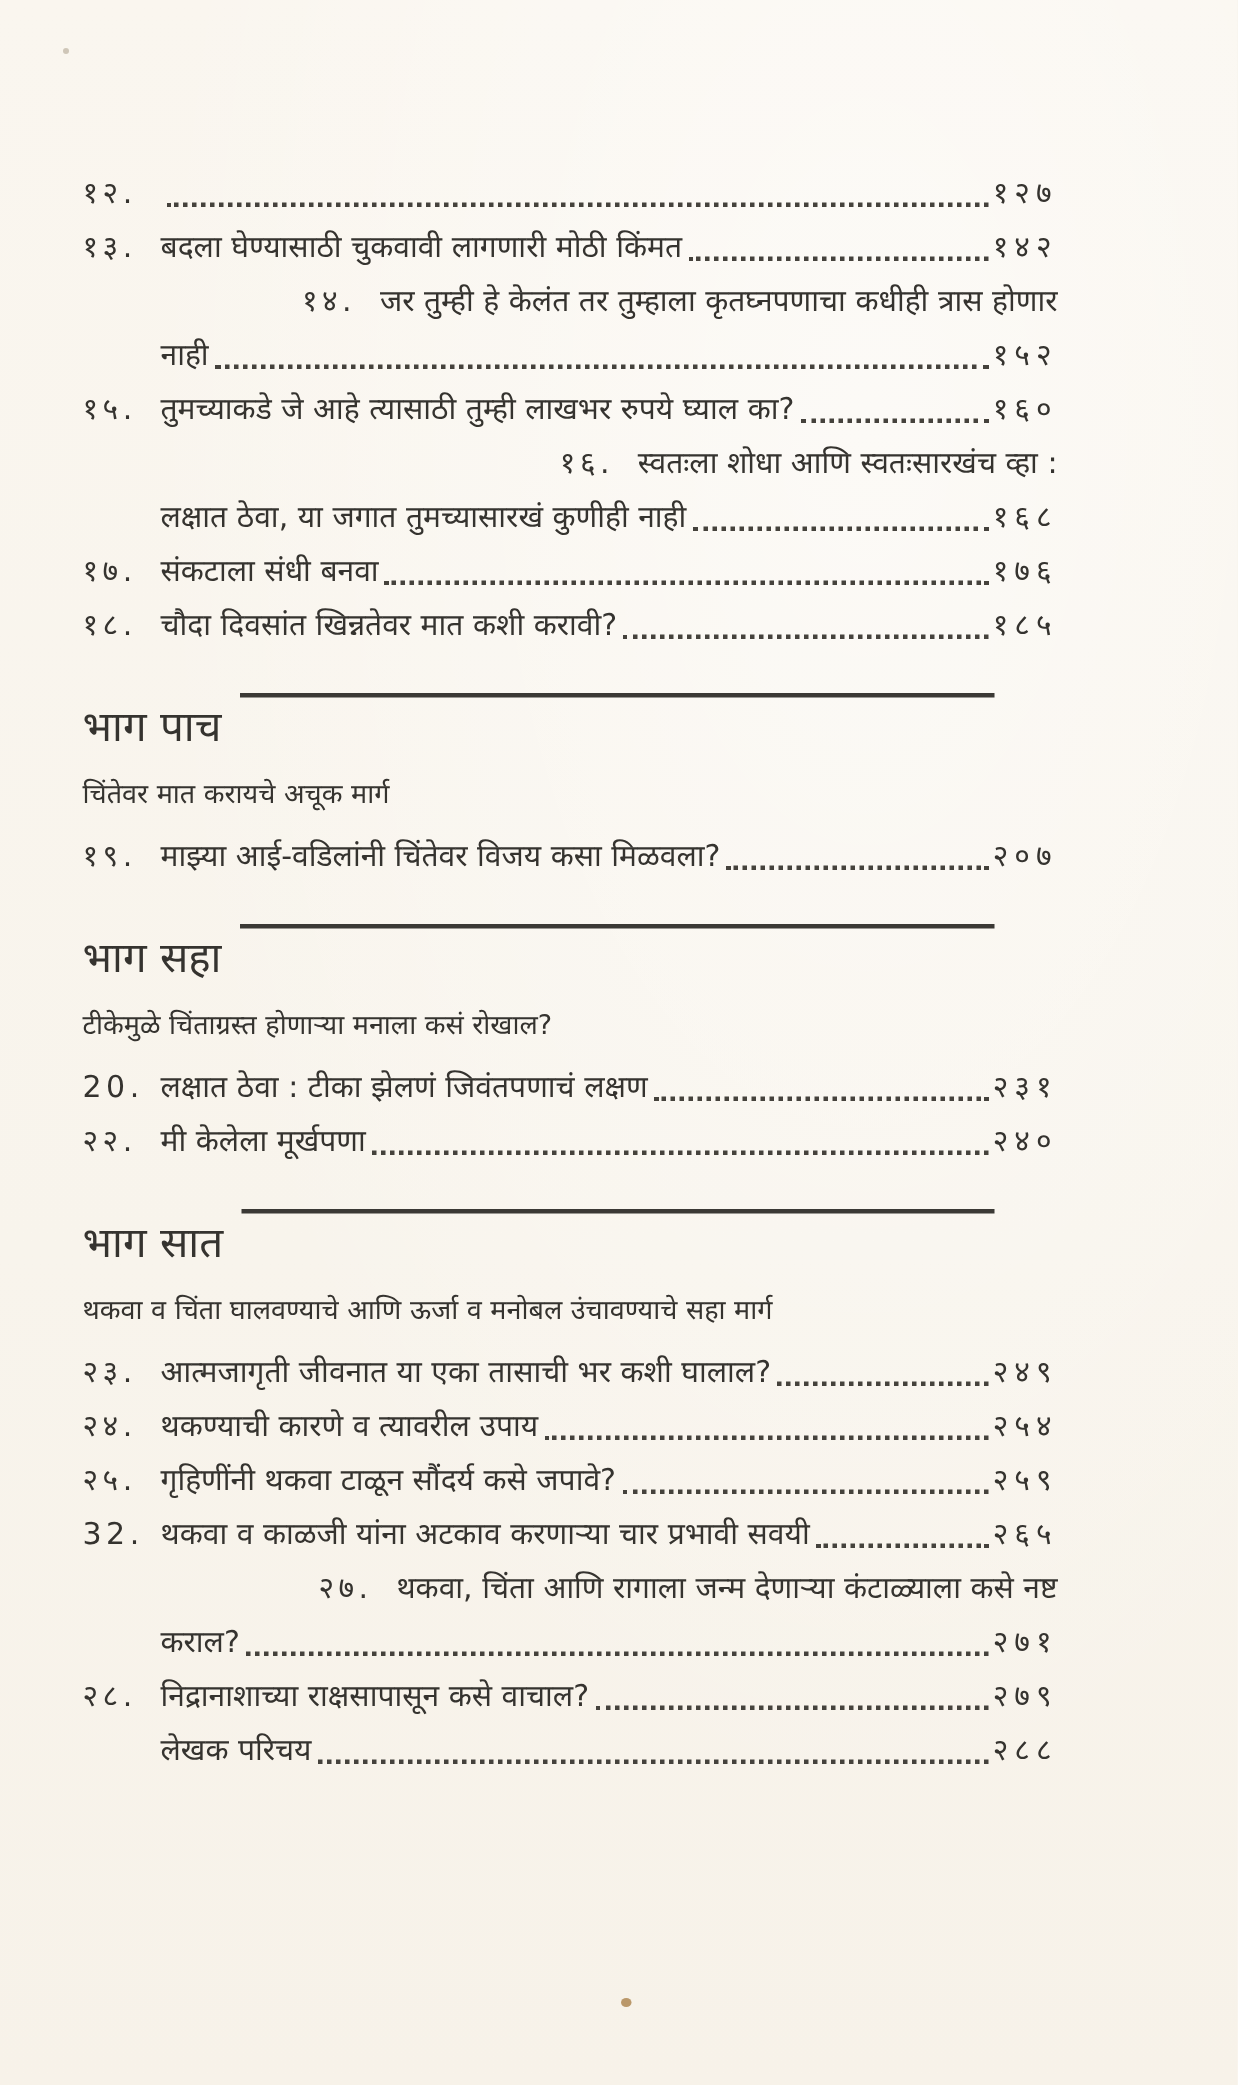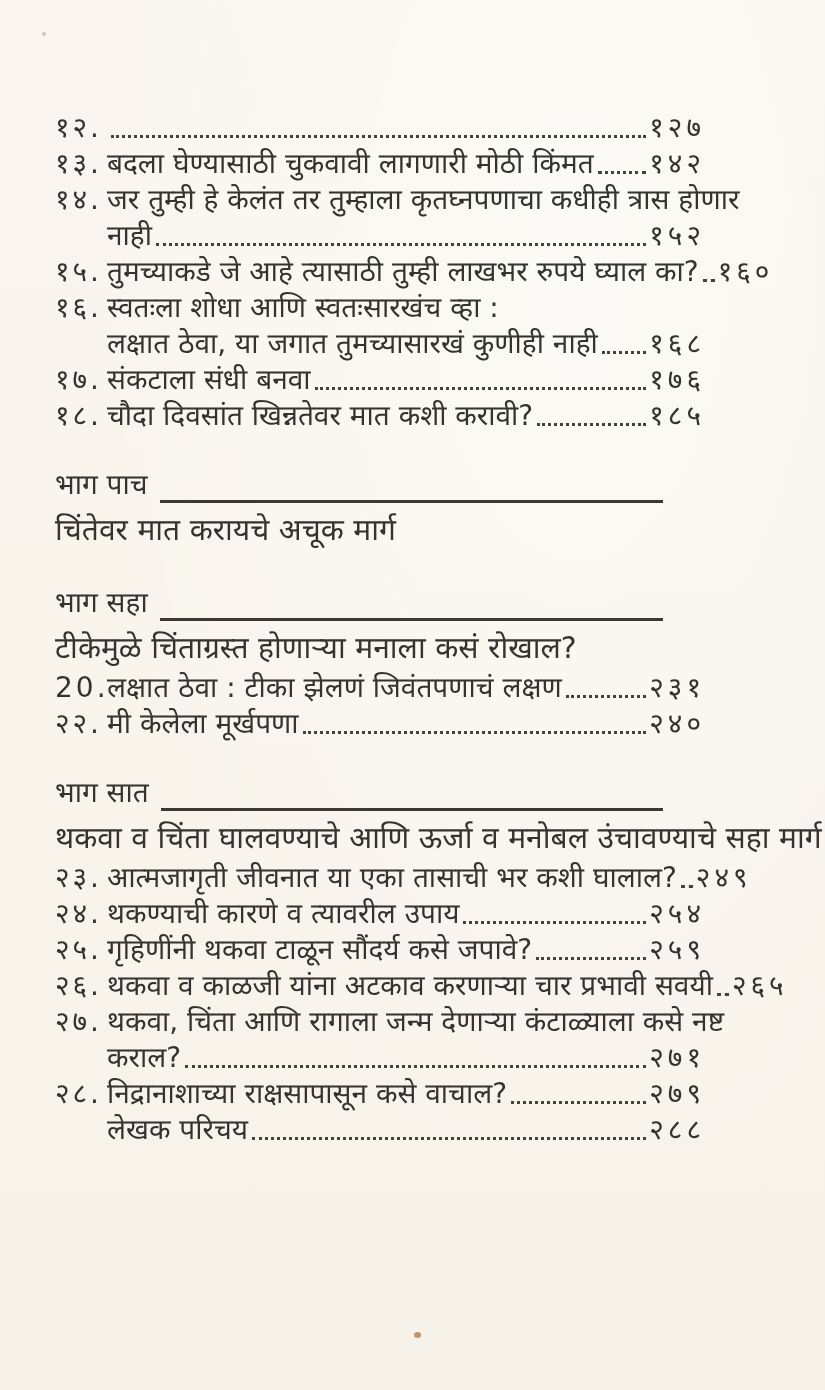--- a/index.html
+++ b/index.html
@@ -18,23 +18,24 @@
       linear-gradient(180deg, #faf6ef 0%, #f8f4ec 60%, #f7f2e9 100%);
     color: #35332f;
     font-family: "DejaVu Sans", "Liberation Sans", sans-serif;
     padding: 110px 120px 0 55px;
     overflow: hidden;
   }
   .toc-row {
     display: flex;
     align-items: flex-end;
     height: 36px;
-    font-size: 28px;
+    font-size: 20px;
     line-height: 36px;
     white-space: nowrap;
+    justify-content: flex-end;
   }
   .num {
     flex: 0 0 52px;
     width: 52px;
     letter-spacing: 3px;
   }
   .title { flex: 0 0 auto; }
   .leader {
     flex: 1 1 12px;
     min-width: 12px;
@@ -43,34 +44,34 @@
     margin: 0 3px 8px 4px;
   }
   .pageno {
     flex: 0 0 auto;
     letter-spacing: 4px;
     text-align: right;
   }
   .section { margin-top: 28px; }
   .section-heading {
     display: flex;
-    align-items: flex-end;
+    align-items: flex-start;
     height: 46px;
     font-size: 28px;
     line-height: 46px;
     white-space: nowrap;
   }
   .heading-rule {
     flex: 1 1 auto;
     height: 0;
     border-bottom: 3px solid #3b3935;
     margin: 0 42px 5px 12px;
   }
   .section-subtitle {
-    font-size: 30px;
+    font-size: 18px;
     line-height: 44px;
     height: 44px;
     white-space: nowrap;
   }
   .speck {
     position: absolute;
     border-radius: 50%;
   }
   .speck-1 { left: 42px; top: 32px; width: 4px; height: 4px; background: #cfc6b8; }
   .speck-2 { left: 414px; top: 1332px; width: 7px; height: 6px; background: #a5793f; opacity: .75; }
@@ -136,20 +137,26 @@
     <span class="pageno">१८५</span>
   </div>
 
   <div class="section">
     <div class="section-heading">
       <span>भाग पाच</span>
       <span class="heading-rule"></span>
     </div>
     <div class="section-subtitle">चिंतेवर मात करायचे अचूक मार्ग</div>
 
+    <div class="toc-row">
+      <span class="num">१९.</span>
+      <span class="title">माझ्या आई-वडिलांनी चिंतेवर विजय कसा मिळवला?</span>
+      <span class="leader"></span>
+      <span class="pageno">२०७</span>
+    </div>
   </div>
 
   <div class="section">
     <div class="section-heading">
       <span>भाग सहा</span>
       <span class="heading-rule"></span>
     </div>
     <div class="section-subtitle">टीकेमुळे चिंताग्रस्त होणाऱ्या मनाला कसं रोखाल?</div>
 
     <div class="toc-row">
@@ -185,21 +192,21 @@
       <span class="leader"></span>
       <span class="pageno">२५४</span>
     </div>
     <div class="toc-row">
       <span class="num">२५.</span>
       <span class="title">गृहिणींनी थकवा टाळून सौंदर्य कसे जपावे?</span>
       <span class="leader"></span>
       <span class="pageno">२५९</span>
     </div>
     <div class="toc-row">
-      <span class="num">२६.</span>
+      <span class="num">32.</span>
       <span class="title">थकवा व काळजी यांना अटकाव करणाऱ्या चार प्रभावी सवयी</span>
       <span class="leader"></span>
       <span class="pageno">२६५</span>
     </div>
 
     <div class="toc-row">
       <span class="num">२७.</span>
       <span class="title">थकवा, चिंता आणि रागाला जन्म देणाऱ्या कंटाळ्याला कसे नष्ट</span>
     </div>
     <div class="toc-row">

